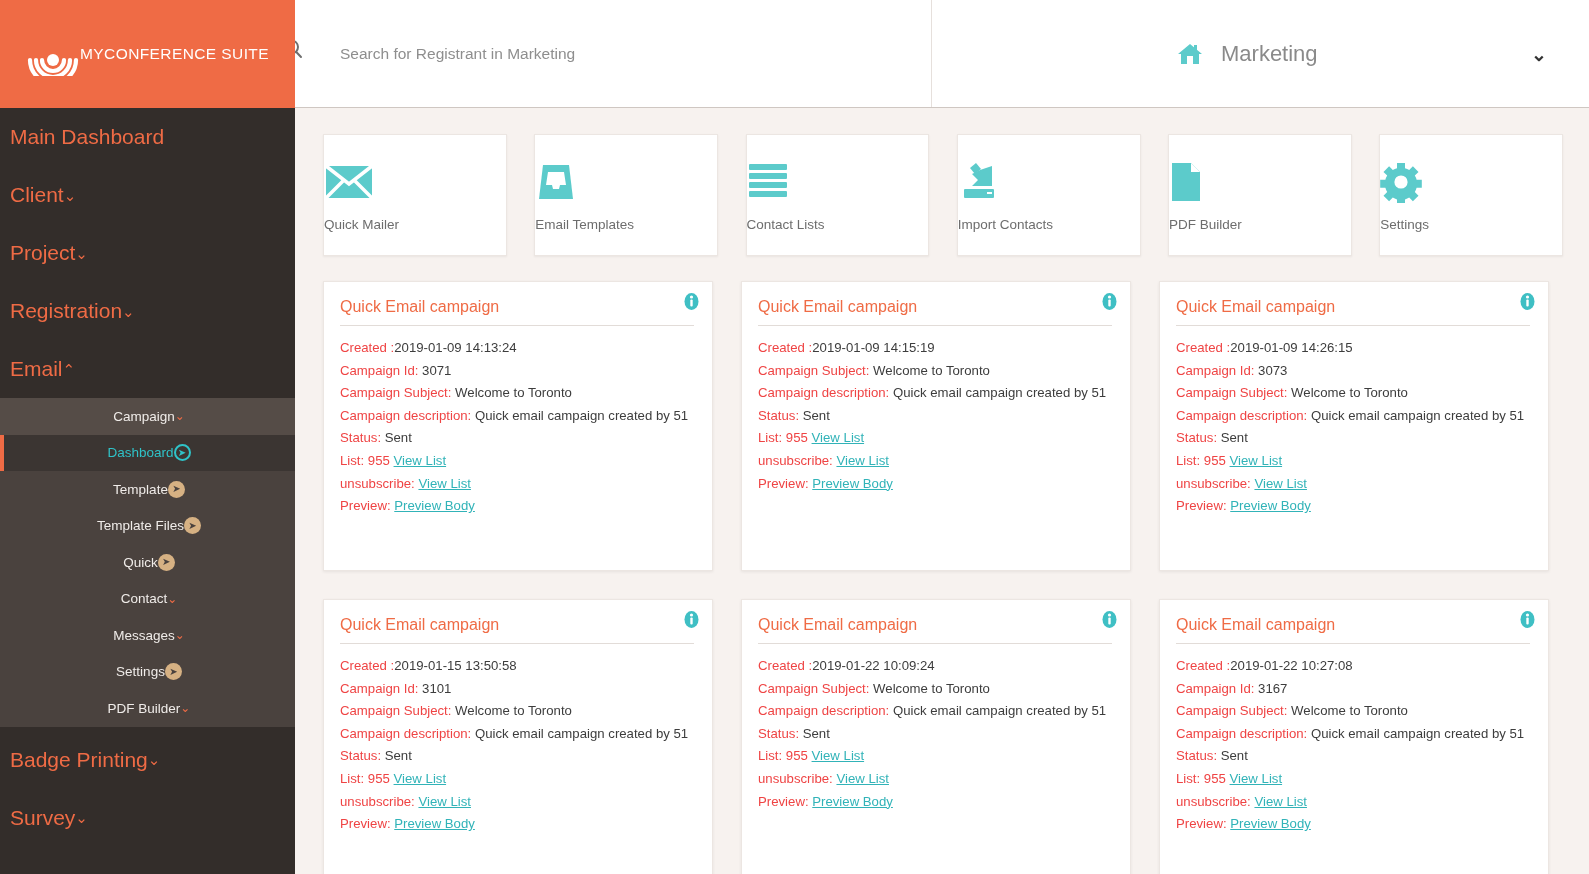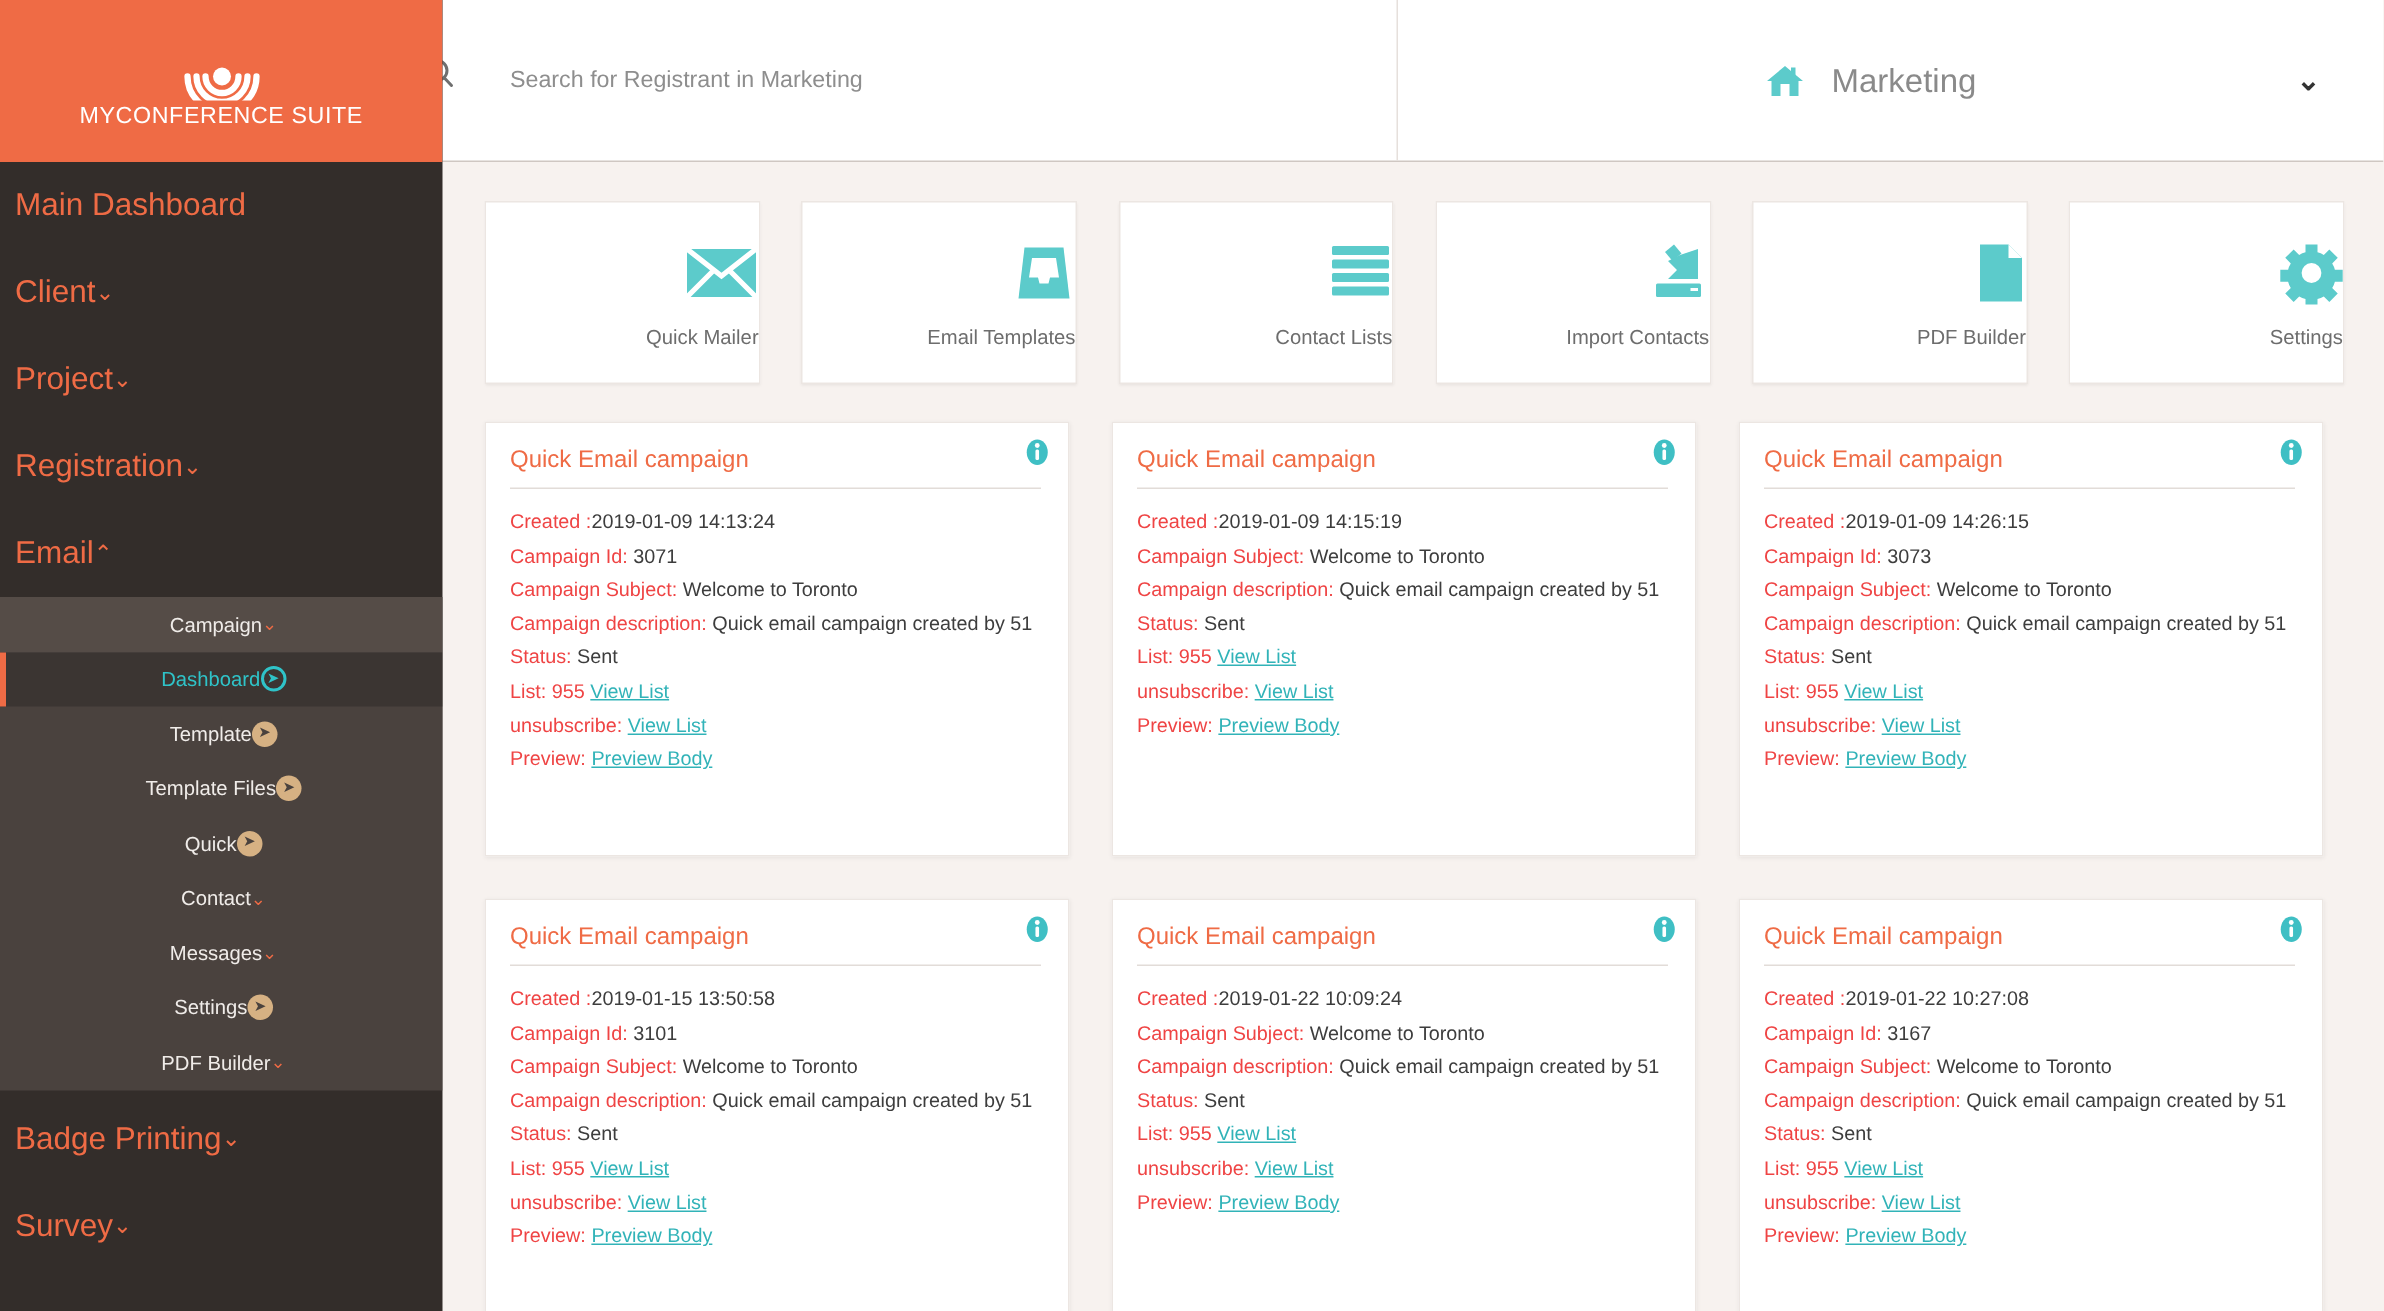--- a/index.html
+++ b/index.html
@@ -12,21 +12,21 @@
   .app { position: relative; width: 1589px; height: 874px; display: flex; }
 
   
   .sidebar {
     width: 295px; flex: 0 0 295px; height: 874px;
     background: #332d2a; position: relative; z-index: 5;
     overflow: hidden;
   }
   .brand {
     height: 108px; background: #ef6b45;
-    display: flex; flex-direction: column;
+    display: flex; flex-direction: row;
     align-items: center; justify-content: center;
   }
   .brand-logo { width: 54px; height: 46px; margin-bottom: 2px; }
   .brand-name {
     color: #fff; font-size: 15.5px; letter-spacing: .4px; font-weight: 400;
   }
   .nav { padding-top: 0; }
   .nav-top {
     display: flex; align-items: center; justify-content: flex-start;
     padding: 0 16px 0 10px;
@@ -88,21 +88,21 @@
 
   
   .content { flex: 1; background: #f7f2ef; padding: 26px 26px 0 28px; overflow: hidden; }
 
   .tiles { display: flex; gap: 27.5px; margin-bottom: 25px; }
   .tile {
     flex: 1; height: 122px; background: #fff;
     border: 1px solid #ece6e2;
     box-shadow: 0 1px 2px rgba(0,0,0,.06);
     display: flex; flex-direction: column;
-    align-items: flex-end; justify-content: center;
+    align-items: flex-start; justify-content: center;
   }
   .tile-icon { height: 48px; display: flex; align-items: center; justify-content: center; }
   .tile-label { margin-top: 11px; font-size: 13.5px; color: #6d6d6d; }
 
   .cards { display: flex; flex-wrap: wrap; gap: 28px 28px; }
   .card {
     width: 390px; min-height: 290px; background: #fff;
     border: 1px solid #ece6e2;
     box-shadow: 0 1px 3px rgba(0,0,0,.07);
     padding: 16px 18px 18px 16px; position: relative;

